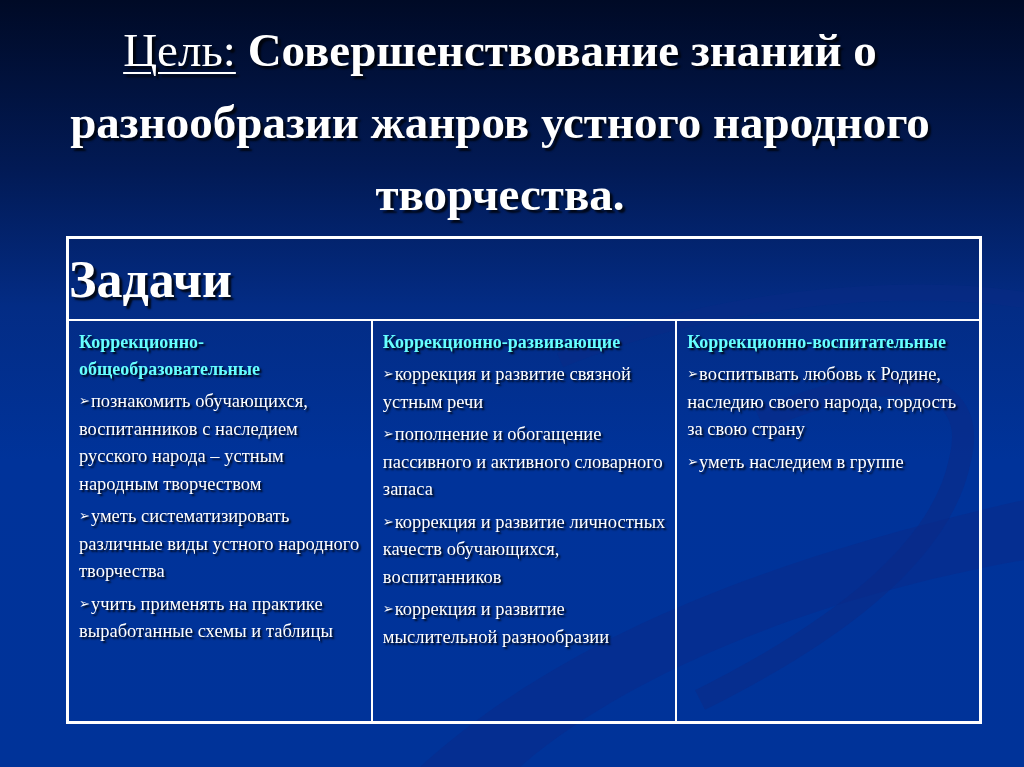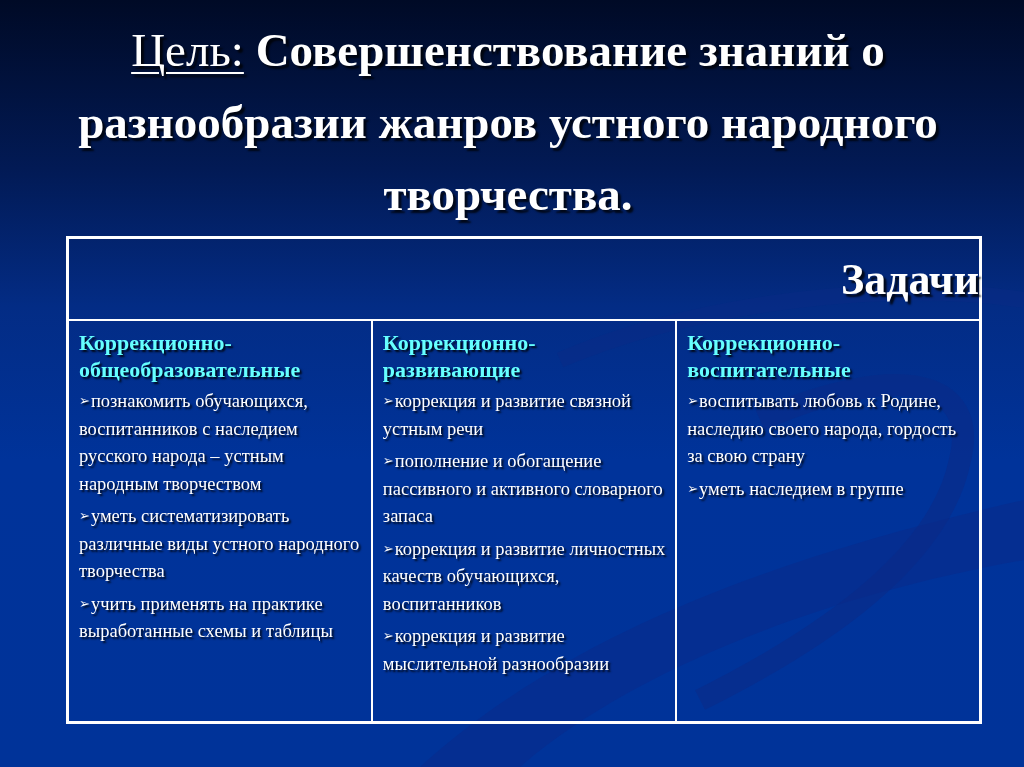--- a/index.html
+++ b/index.html
@@ -11,21 +11,21 @@
     background: linear-gradient(180deg, #000a26 0%, #021a55 22%, #032c85 40%, #00339a 60%, #003399 100%);
     font-family: "Liberation Serif", "DejaVu Serif", serif;
     color: #ffffff;
   }
   .swoosh {
     position: absolute; left: 0; top: 0; width: 1024px; height: 767px;
     pointer-events: none;
   }
   .slide-title {
     position: absolute;
-    left: 36px; top: 14px; width: 944px;
+    left: 28px; top: 14px; width: 944px;
     text-align: center;
     font-size: 47px;
     font-weight: bold;
     line-height: 72px;
     color: #ffffff;
     text-shadow: 3px 3px 2px rgba(0,0,0,0.75);
   }
   .slide-title .goal-label {
     font-weight: normal;
     text-decoration: underline;
@@ -39,34 +39,34 @@
     border-collapse: collapse;
     table-layout: fixed;
     border: 3px solid #ffffff;
   }
   .tasks-table td {
     border: 2px solid #ffffff;
     vertical-align: top;
   }
   .tasks-table .header-cell {
     height: 80px;
-    text-align: right;
+    text-align: left;
     vertical-align: middle;
-    font-size: 44px;
+    font-size: 52px;
     font-weight: bold;
     text-shadow: 3px 3px 2px rgba(0,0,0,0.8);
     padding: 0;
   }
   .col-cell {
     padding: 8px 8px 6px 10px;
   }
   .col-heading {
     color: #66ffff;
     font-weight: bold;
-    font-size: 22px;
+    font-size: 18px;
     line-height: 27px;
     text-shadow: 2px 2px 2px rgba(0,0,0,0.85);
     margin-bottom: 4px;
   }
   .task-item {
     font-size: 18.5px;
     line-height: 27.5px;
     text-shadow: 2px 2px 2px rgba(0,0,0,0.85);
     margin-bottom: 4px;
   }

